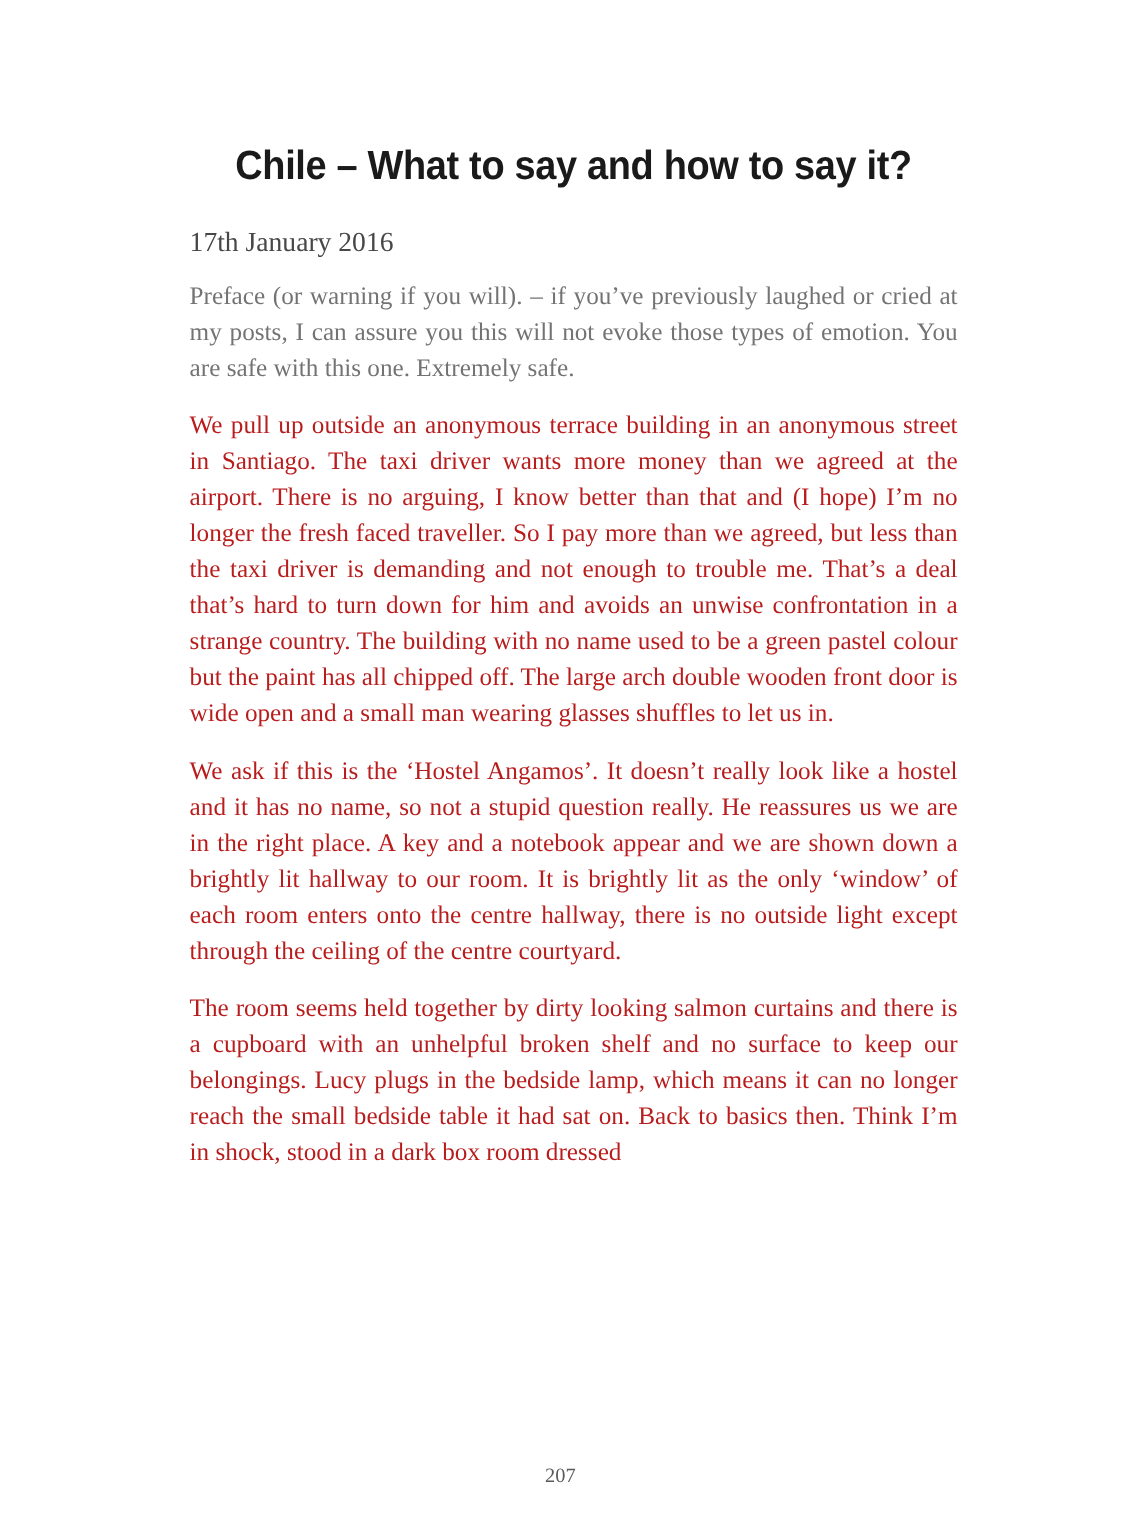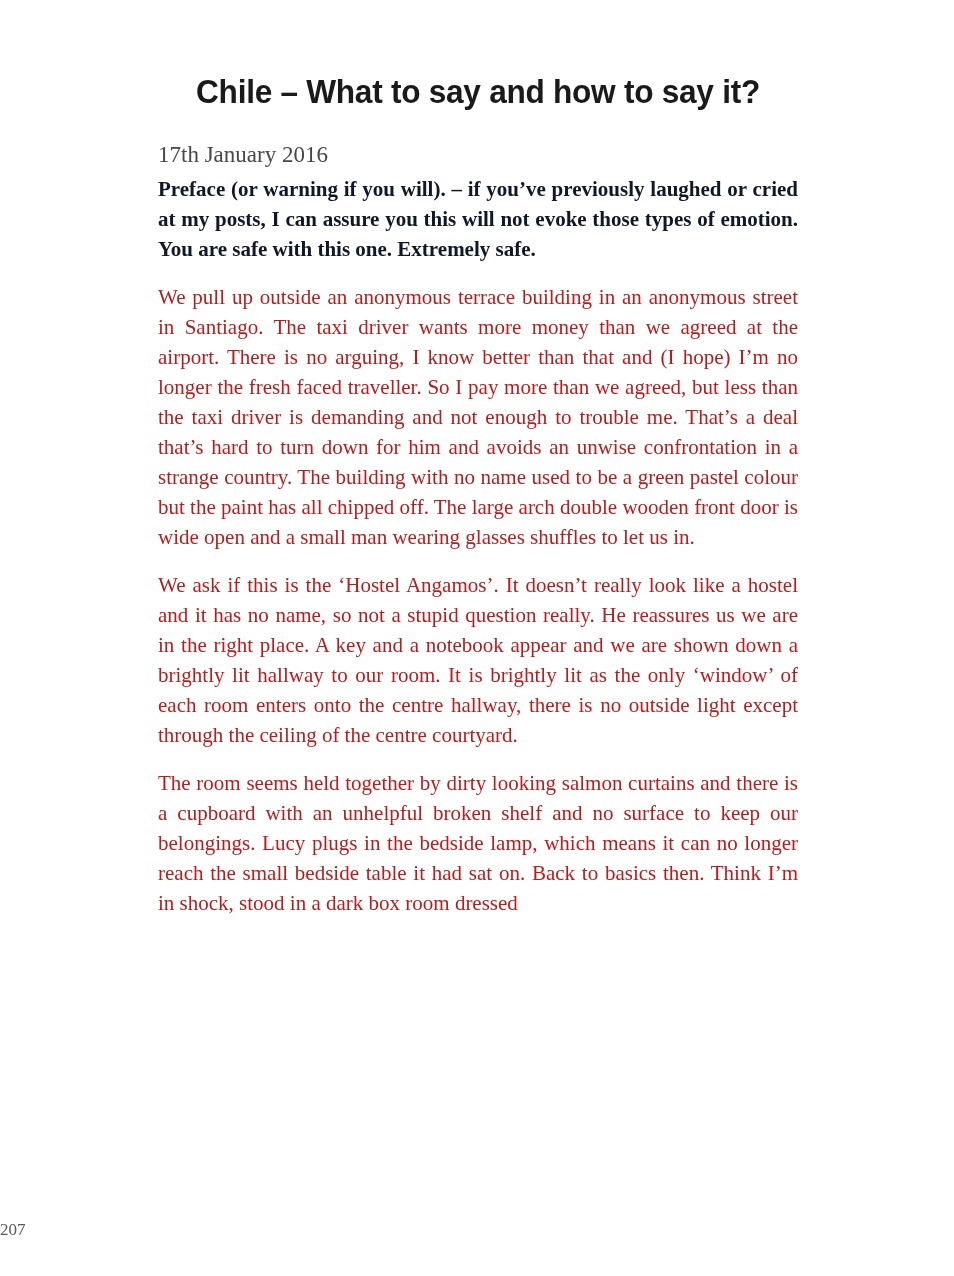--- a/index.html
+++ b/index.html
@@ -11,60 +11,60 @@
     width: 954px;
     height: 1276px;
     position: relative;
     overflow: hidden;
   }
   .page {
     position: absolute;
     left: 158px;
     top: 0;
     width: 640px;
-    padding-top: 70px;
+    padding-top: 117px;
   }
   .post-title {
     margin: 0;
     font-family: "Liberation Sans", sans-serif;
     font-weight: 700;
     font-size: 34px;
     line-height: 42px;
     letter-spacing: -0.3px;
     color: #1a1a1a;
     text-align: center;
     white-space: nowrap;
     transform: scaleX(0.93);
     transform-origin: 50% 50%;
   }
   .post-date {
-    margin: 28px 0 4px 0;
+    margin: 28px 0 14px 0;
     font-family: "Liberation Serif", serif;
     font-size: 23px;
     line-height: 30px;
     color: #474747;
   }
   .para {
     margin: 0 0 18px 0;
     font-family: "Liberation Serif", serif;
     font-size: 21px;
     line-height: 30px;
     color: #b91c1c;
     text-align: justify;
   }
   .para.preface {
-    font-weight: 700;
-    color: #0f172a;
+    font-weight: 400;
+    color: #737373;
   }
   .page-footer {
     position: absolute;
     left: 0;
     top: 1218px;
     width: 934px;
-    text-align: left;
+    text-align: center;
     font-family: "Liberation Serif", serif;
     font-size: 17px;
     line-height: 24px;
     color: #5a5a5a;
   }
 </style>
 </head>
 <body>
 
 <main class="page">

